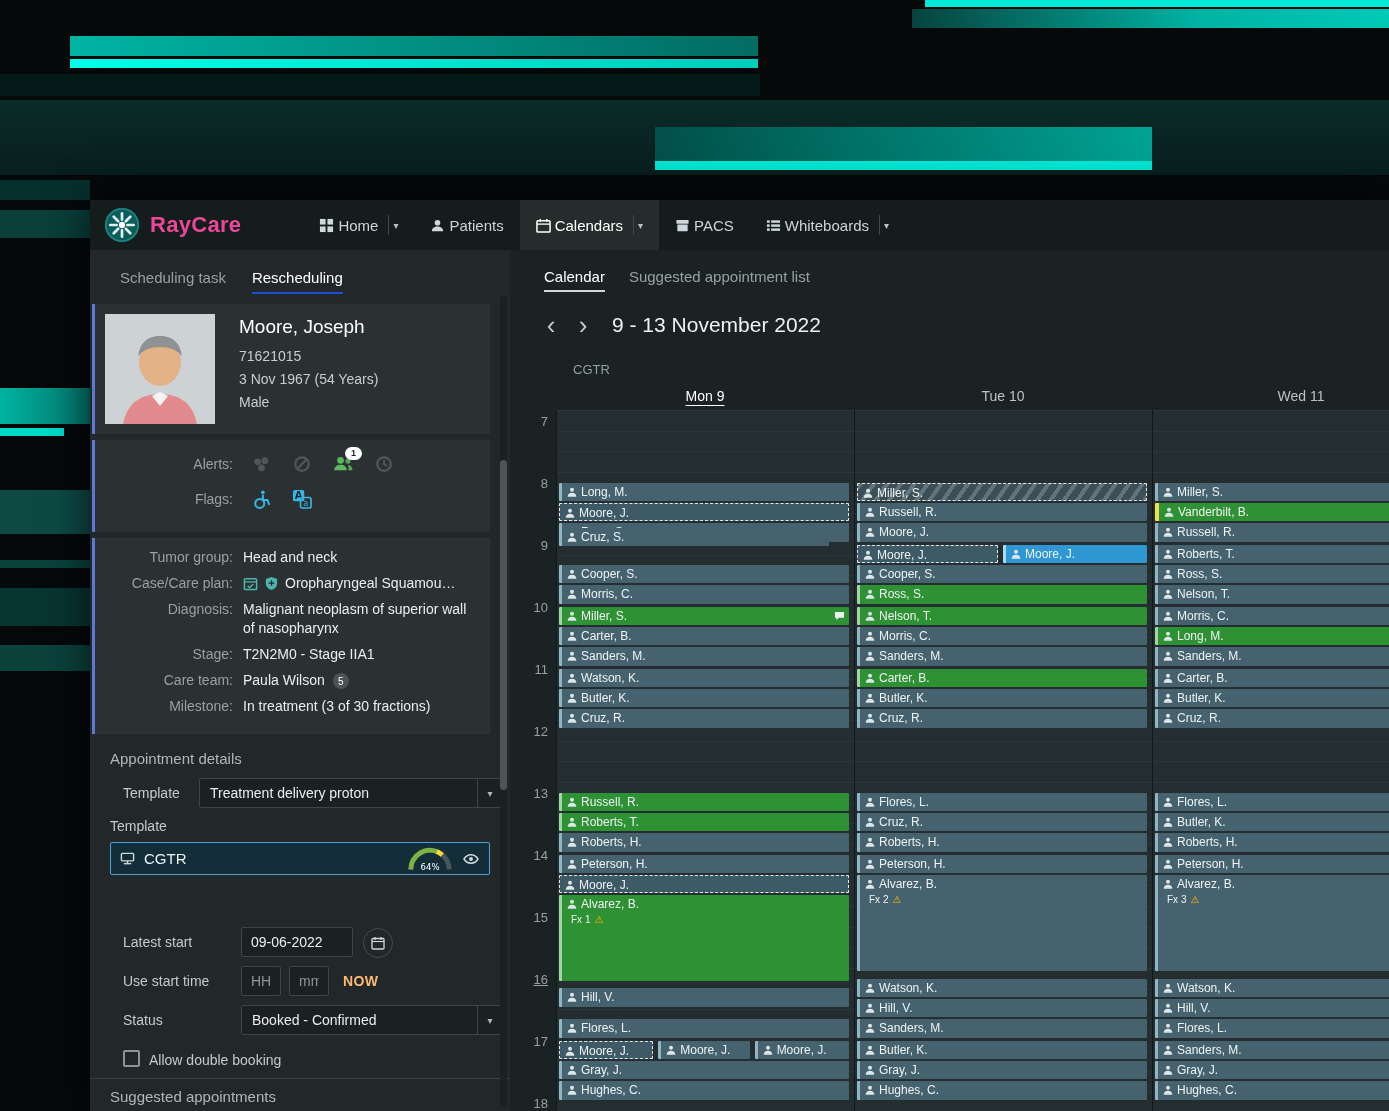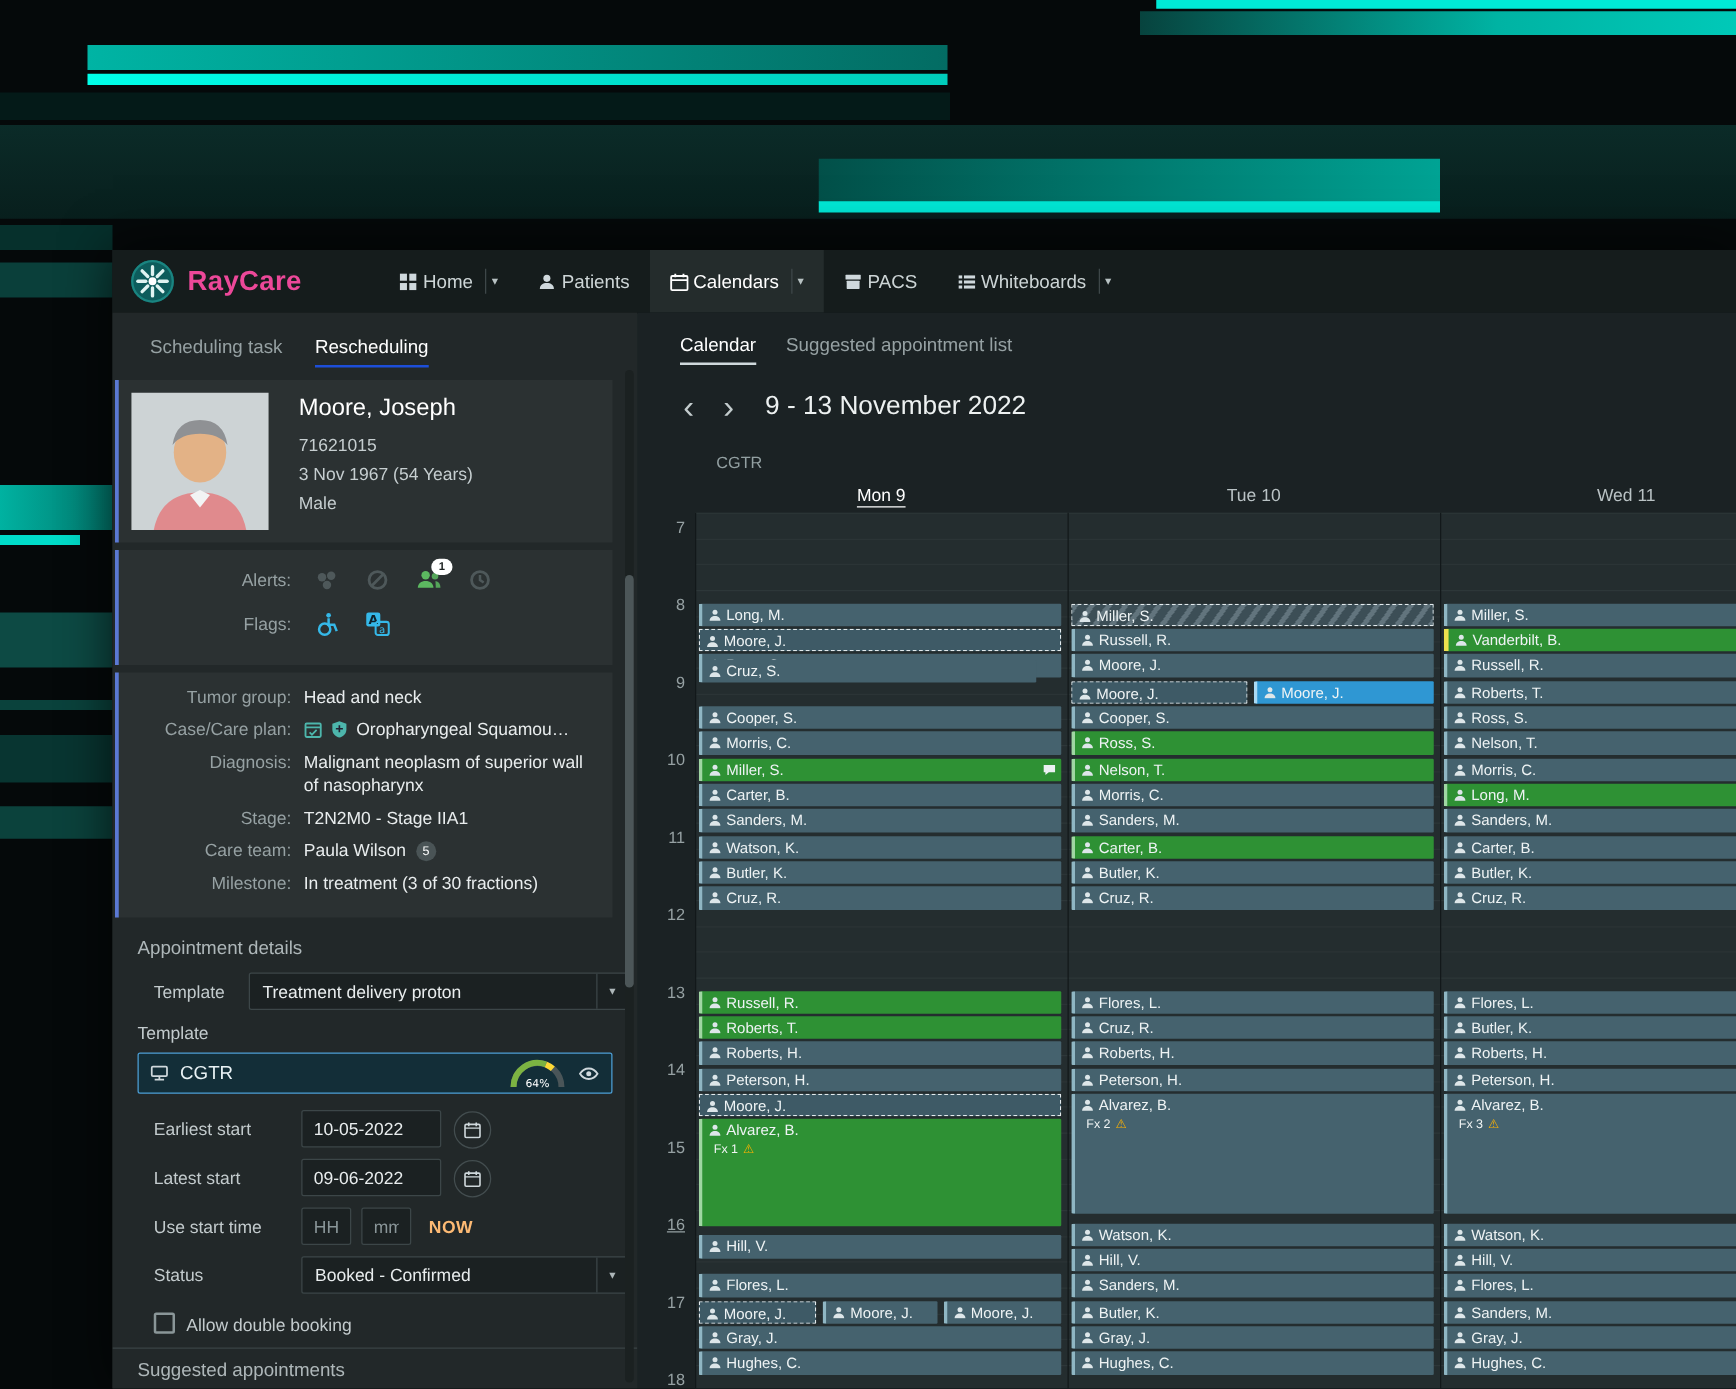--- a/index.html
+++ b/index.html
@@ -347,32 +347,20 @@
           <path d="M4 24 A20 20 0 0 1 31 5.2" fill="none" stroke="#7cb342" stroke-width="5"></path>
           <path d="M31 5.2 A20 20 0 0 1 36.8 8.8" fill="none" stroke="#fdd835" stroke-width="5"></path>
           <text x="24" y="24" text-anchor="middle" font-size="9" fill="#ffffff" font-family="'DejaVu Sans',sans-serif">64%</text>
         </svg>
         <svg width="18" height="14" viewBox="0 0 16 14">
             <path d="M1 7s2.6-4.2 7-4.2S15 7 15 7s-2.6 4.2-7 4.2S1 7 1 7z" fill="none" stroke="#cfd8dc" stroke-width="1.5"></path>
             <circle cx="8" cy="7" r="2" fill="#cfd8dc"></circle>
           </svg>
       </div>
 
-      <div class="form-row" style="top:638px;">
-        <span class="form-label">Earliest start</span>
-        <input class="tinput" style="left: 118px; width: 112px;" value="10-05-2022">
-        <span class="cal-btn">
-          <svg width="14" height="14" viewBox="0 0 14 14">
-              <rect x="1" y="2.5" width="12" height="10.5" rx="1" fill="none" stroke="#cfd8dc" stroke-width="1.3"></rect>
-              <line x1="4" y1="1" x2="4" y2="4" stroke="#cfd8dc" stroke-width="1.3"></line>
-              <line x1="10" y1="1" x2="10" y2="4" stroke="#cfd8dc" stroke-width="1.3"></line>
-              <line x1="1" y1="5.5" x2="13" y2="5.5" stroke="#cfd8dc" stroke-width="1.1"></line>
-            </svg>
-        </span>
-      </div>
 
       <div class="form-row" style="top:677px;">
         <span class="form-label">Latest start</span>
         <input class="tinput" style="left: 118px; width: 112px;" value="09-06-2022">
         <span class="cal-btn">
           <svg width="14" height="14" viewBox="0 0 14 14">
               <rect x="1" y="2.5" width="12" height="10.5" rx="1" fill="none" stroke="#cfd8dc" stroke-width="1.3"></rect>
               <line x1="4" y1="1" x2="4" y2="4" stroke="#cfd8dc" stroke-width="1.3"></line>
               <line x1="10" y1="1" x2="10" y2="4" stroke="#cfd8dc" stroke-width="1.3"></line>
               <line x1="1" y1="5.5" x2="13" y2="5.5" stroke="#cfd8dc" stroke-width="1.1"></line>

